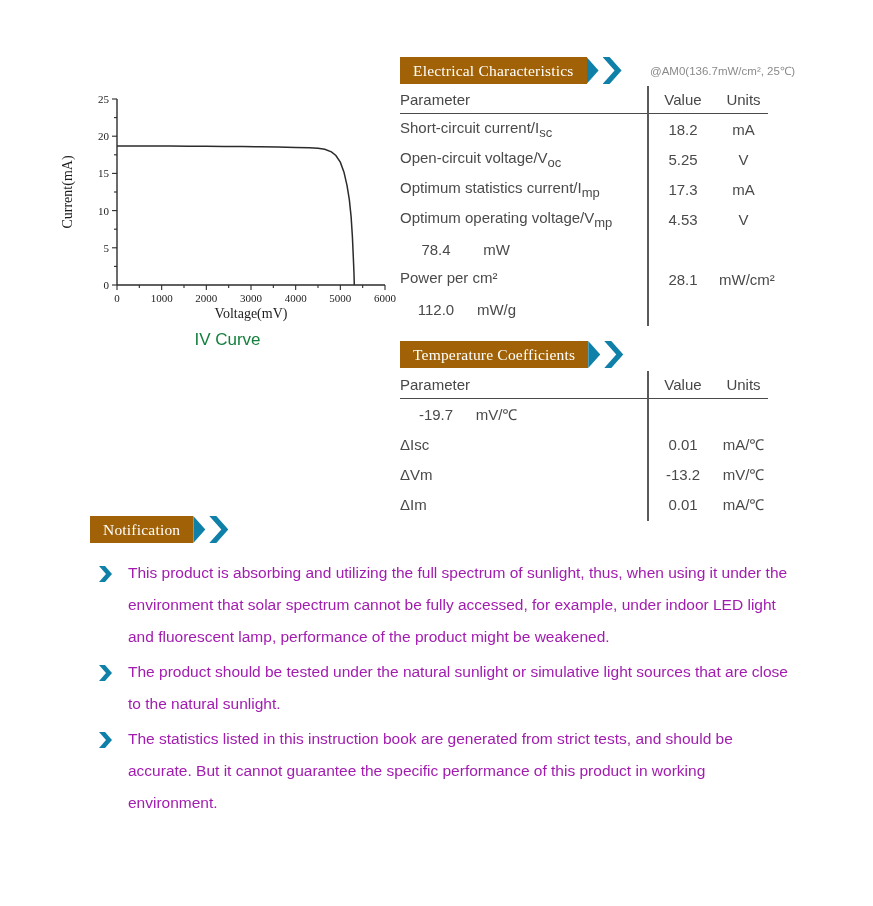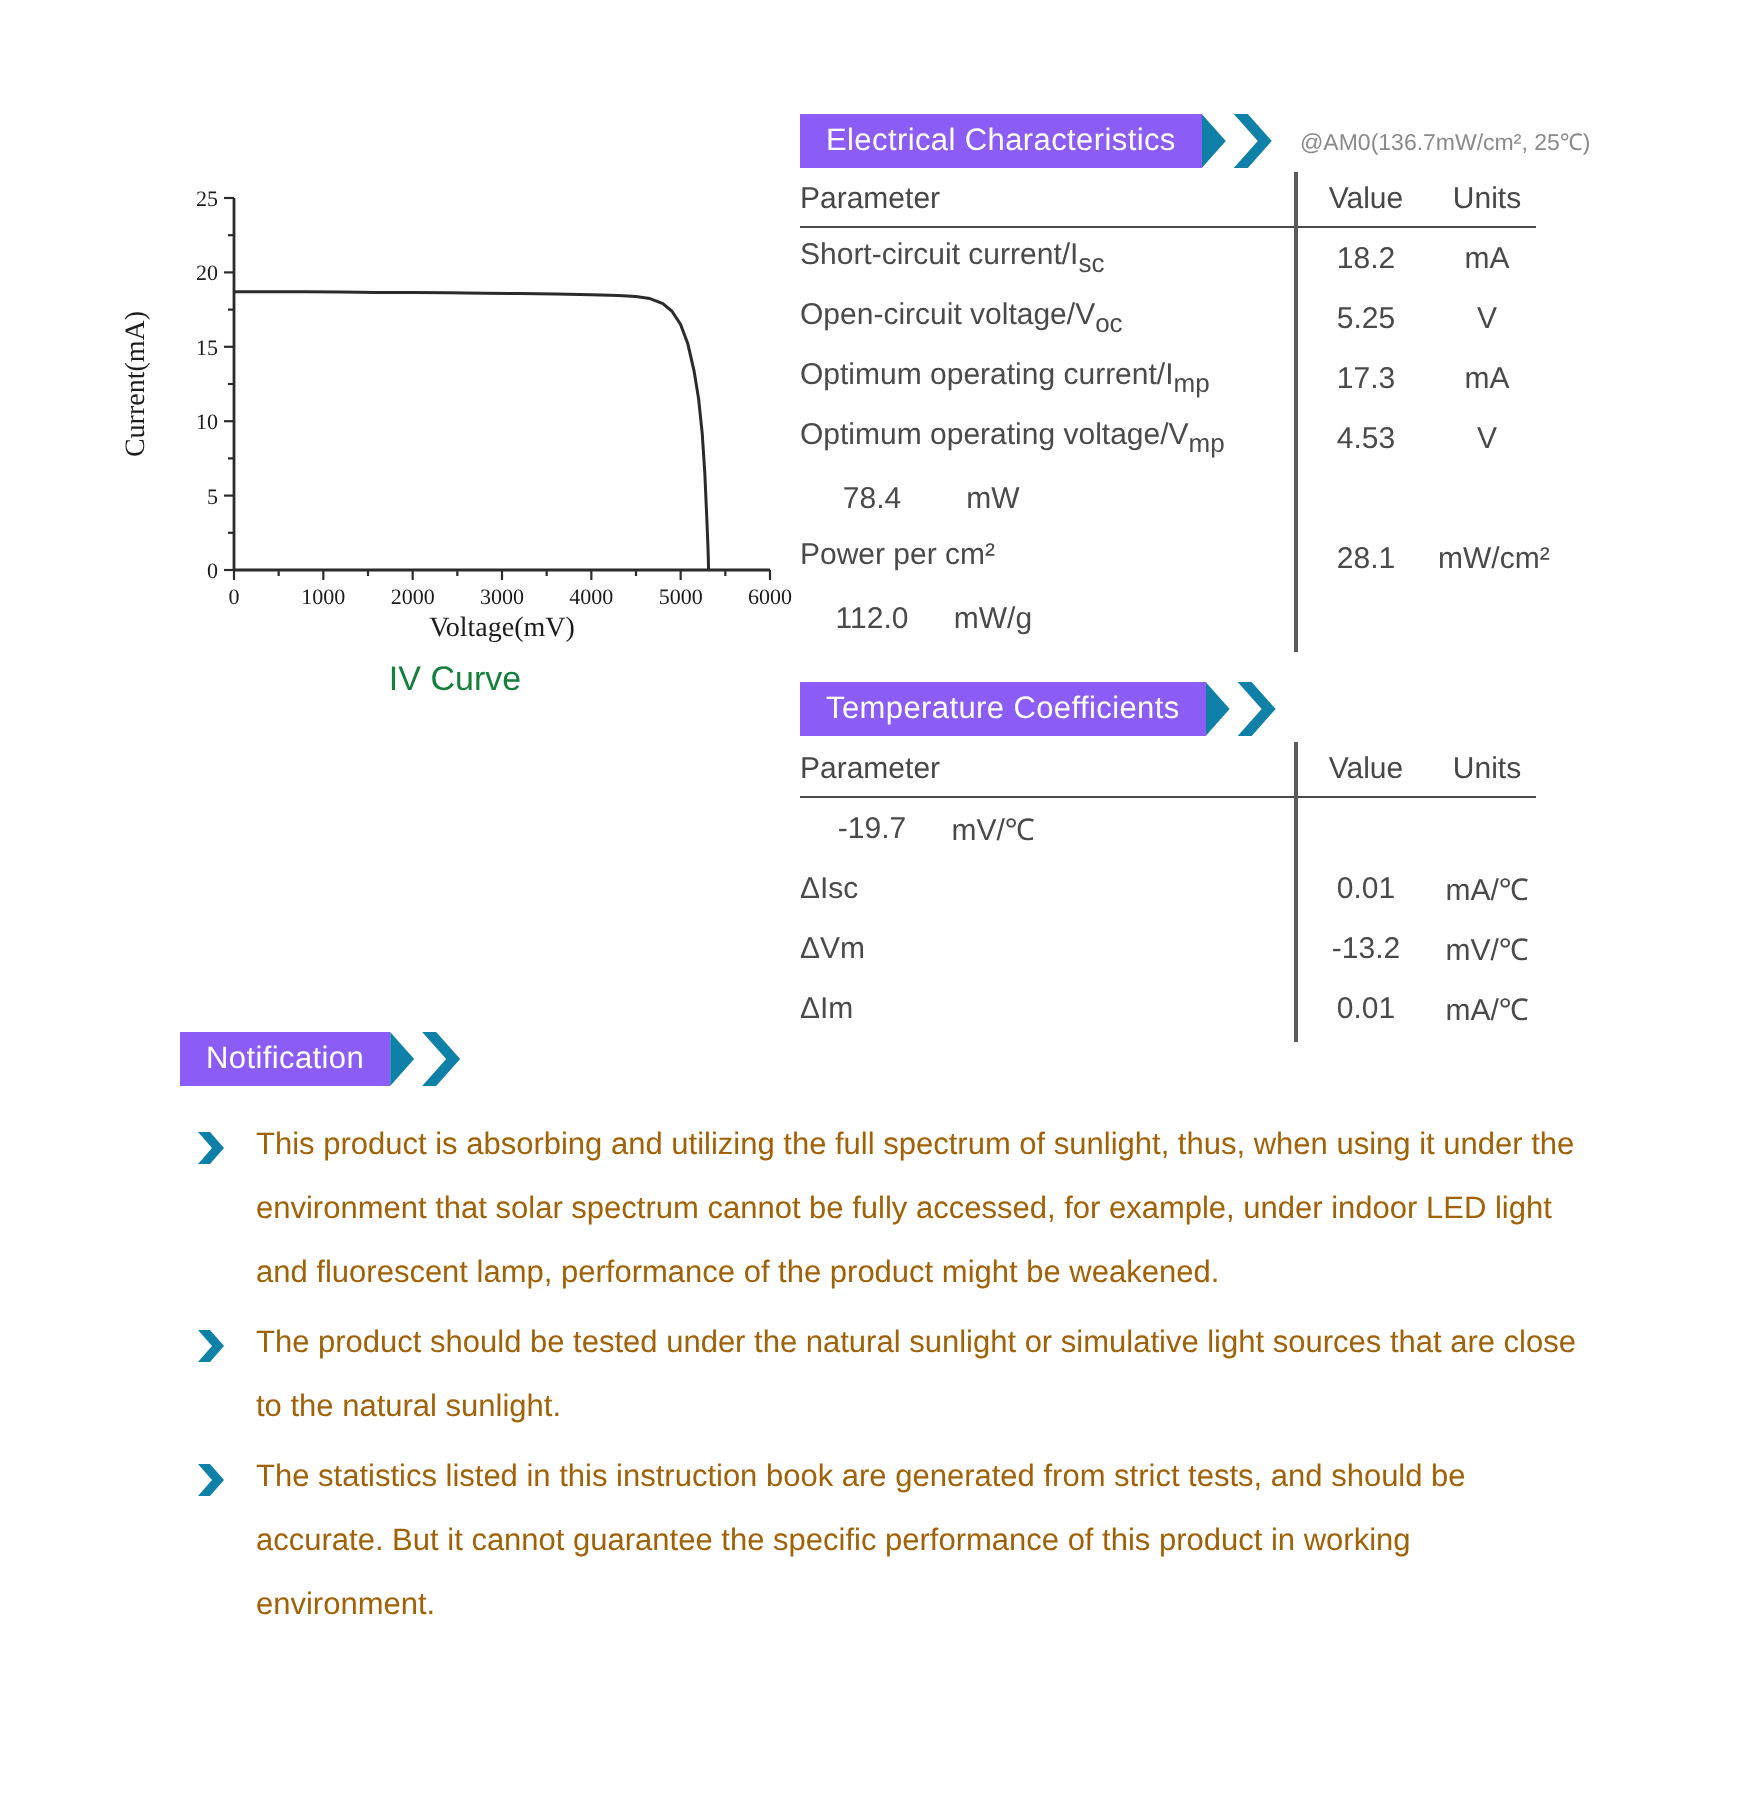--- a/index.html
+++ b/index.html
@@ -5,22 +5,22 @@
   * { margin:0; padding:0; box-sizing:border-box; }
   body { background:#e8e8e8; font-family:"Liberation Sans", sans-serif; }
   .page {
     position:relative; width:873px; height:906px; margin:0 auto;
     background:#ffffff; overflow:hidden; color:#4a4a4a;
   }
 
   
   .banner { position:absolute; height:27px; display:flex; align-items:stretch; }
   .banner-label {
-    background:#8b5cf6; color:#fff; display:flex; align-items:center;
-    padding:0 13px; font-size:15.5px; letter-spacing:.2px; white-space:nowrap;
+    background:#a16207; color:#fff; display:flex; align-items:center;
+    padding:0 13px; font-size:15.5px; letter-spacing:.2px; white-space:nowrap;font-family:Liberation Serif, serif;
   }
   .banner-point { width:12px; background:#0f81a8;
     clip-path:polygon(0 0, 100% 50%, 0 100%); }
   .banner-tail { width:19px; margin-left:4px; background:#0f81a8;
     clip-path:polygon(0 0, 7px 0, 19px 50%, 7px 100%, 0 100%, 12px 50%); }
 
   
   .chart-fig { position:absolute; left:55px; top:85px; width:345px; }
   .chart-fig svg { display:block; }
   .axis  { stroke:#2b2b2b; stroke-width:1.4; }
@@ -43,21 +43,21 @@
   .c-value { width:72px;  text-align:center; }
   .c-units { width:49px;  text-align:center; white-space:nowrap; }
   .c-param sub { font-size:13px; }
 
   
   .notif-list { position:absolute; left:99px; top:557px; width:700px; list-style:none; }
   .notif-list li { display:flex; margin-bottom:3px; }
   .bullet-chevron { flex:0 0 13px; width:13px; height:16px; margin:9px 16px 0 0;
     background:#0f81a8;
     clip-path:polygon(0 0, 6px 0, 13px 50%, 6px 100%, 0 100%, 7px 50%); }
-  .notif-list p { width:660px; font-size:15.5px; line-height:32px; color:#a16207; }
+  .notif-list p { width:660px; font-size:15.5px; line-height:32px; color:#a21caf; }
 </style>
 </head>
 <body>
 
 <div class="page">
 
   <figure class="chart-fig">
     <svg id="iv-chart" width="345" height="250" viewBox="0 0 345 250">
       <line class="axis" x1="62" y1="200" x2="330" y2="200"></line>
       <line class="axis" x1="62" y1="14" x2="62" y2="200"></line>
@@ -129,21 +129,21 @@
       <span class="c-param"><span>Short-circuit current/I</span><sub>sc</sub></span>
       <span class="c-value">18.2</span>
       <span class="c-units">mA</span>
     </div>
     <div class="t-row">
       <span class="c-param"><span>Open-circuit voltage/V</span><sub>oc</sub></span>
       <span class="c-value">5.25</span>
       <span class="c-units">V</span>
     </div>
     <div class="t-row">
-      <span class="c-param"><span>Optimum operating current/I</span><sub>mp</sub></span>
+      <span class="c-param"><span>Optimum statistics current/I</span><sub>mp</sub></span>
       <span class="c-value">17.3</span>
       <span class="c-units">mA</span>
     </div>
     <div class="t-row">
       <span class="c-param"><span>Optimum operating voltage/V</span><sub>mp</sub></span>
       <span class="c-value">4.53</span>
       <span class="c-units">V</span>
     </div>
     <div class="t-row">
       <span class="c-value">78.4</span>

